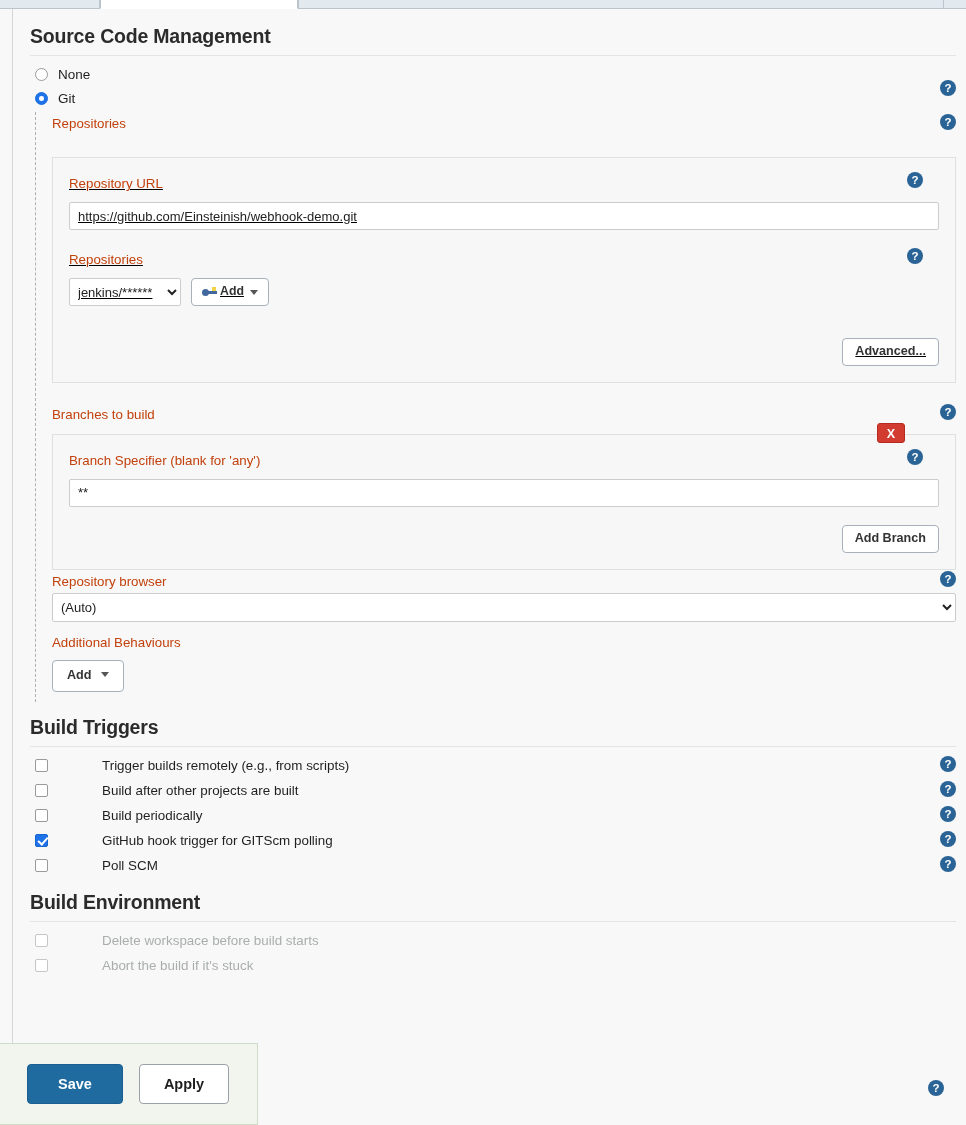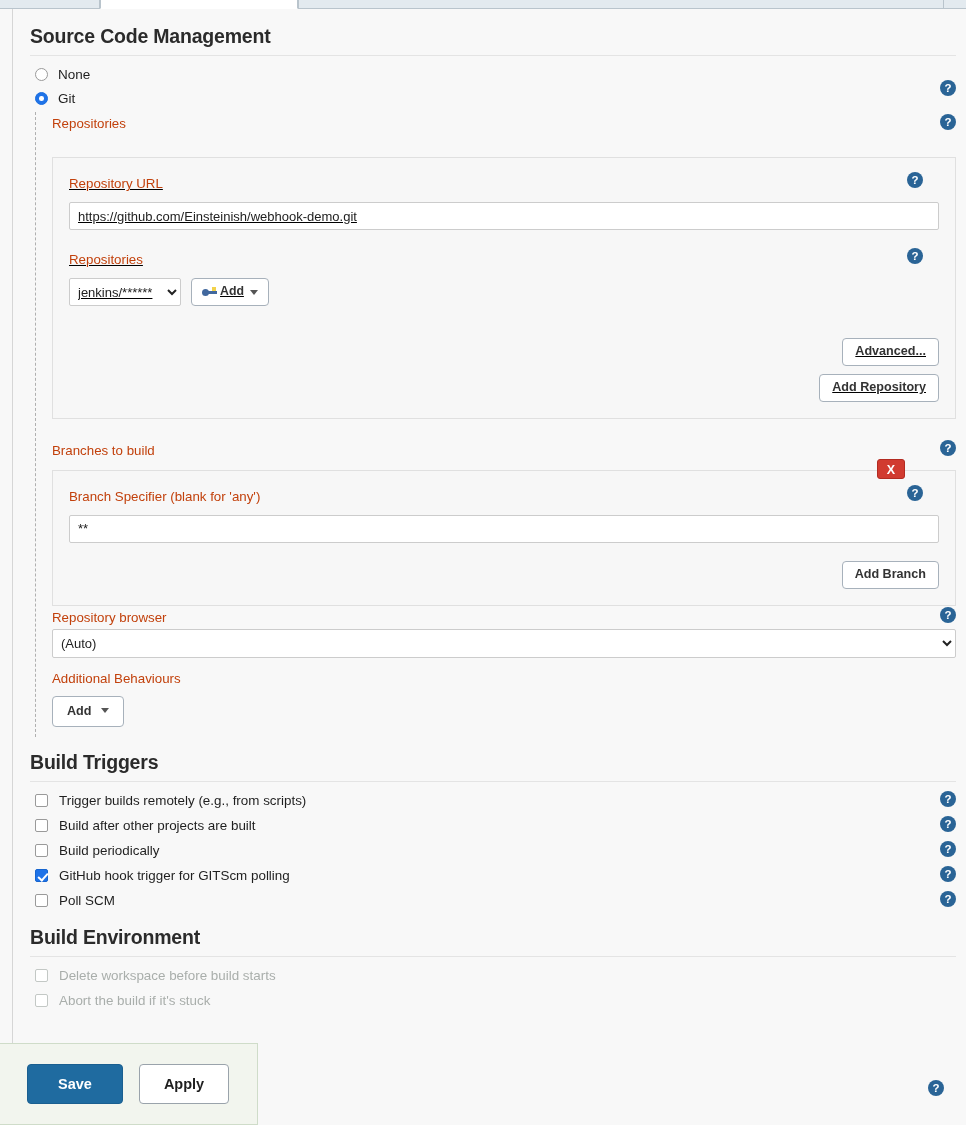--- a/index.html
+++ b/index.html
@@ -194,21 +194,21 @@
     border-radius: 2px; flex: 0 0 auto; margin-right: 11px;
     position: relative;
   }
   .chk.checked { background: #1f73e8; border-color: #1765cf; }
   .chk.checked::after {
     content: ""; position: absolute;
     left: 4px; top: 0.5px; width: 4px; height: 8px;
     border: solid #fff; border-width: 0 2px 2px 0;
     transform: rotate(42deg);
   }
-  .chk-label { font-size: 13.4px; color: #1f1f1f; }
+  .chk-label { font-size: 13.4px; color: #1f1f1f; margin-left: 43px; }
   .chk-row.dim .chk-label { color: #a9aeab; }
   .chk-row.dim .chk { border-color: #c3c8c5; }
 
   
   .savebar {
     position: absolute;
     left: 0; top: 1043px;
     width: 258px; height: 82px;
     background: #f2f5ee;
     border: 1px solid #cfdcc9;
@@ -296,23 +296,20 @@
                   <span class="ktooth"></span>
               </span>
               <span>Add</span>
               <span class="caret"></span>
             </button>
           </div>
 
           <div class="btn-row" style="margin-top:32px;">
             <button class="btn">Advanced...</button>
           </div>
-          <div class="btn-row tight">
-            <button class="btn">Add Repository</button>
-          </div>
         </div>
 
         
         <div style="position:relative; margin-top:20px;">
           <div class="field-label">Branches to build</div>
           <span class="help" style="top:1px; right:22px;">?</span>
         </div>
 
         <div class="panel" style="margin-top:8px;">
           <div class="xbtn">X</div>

